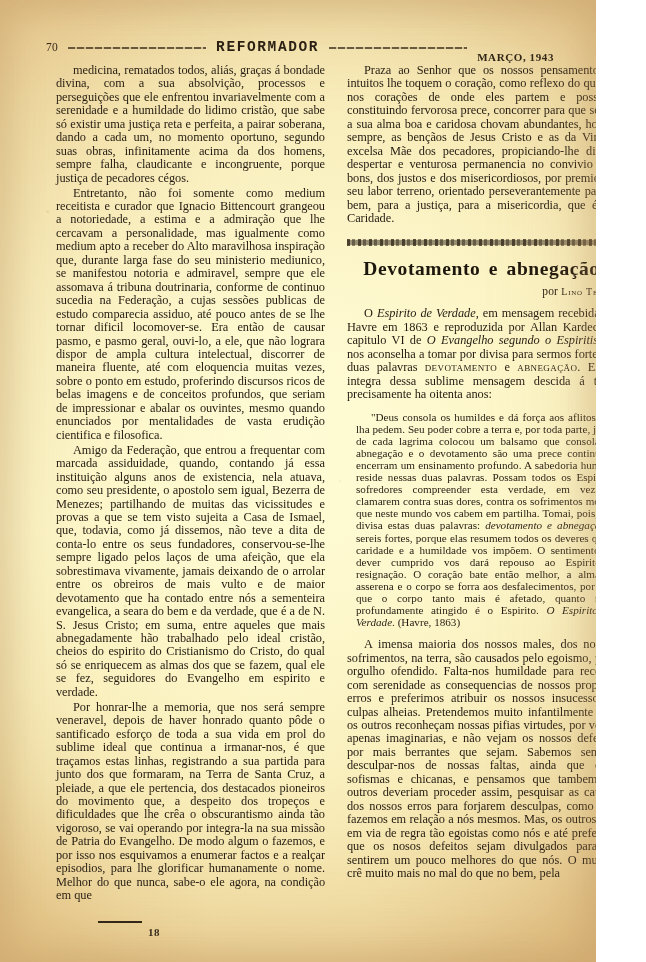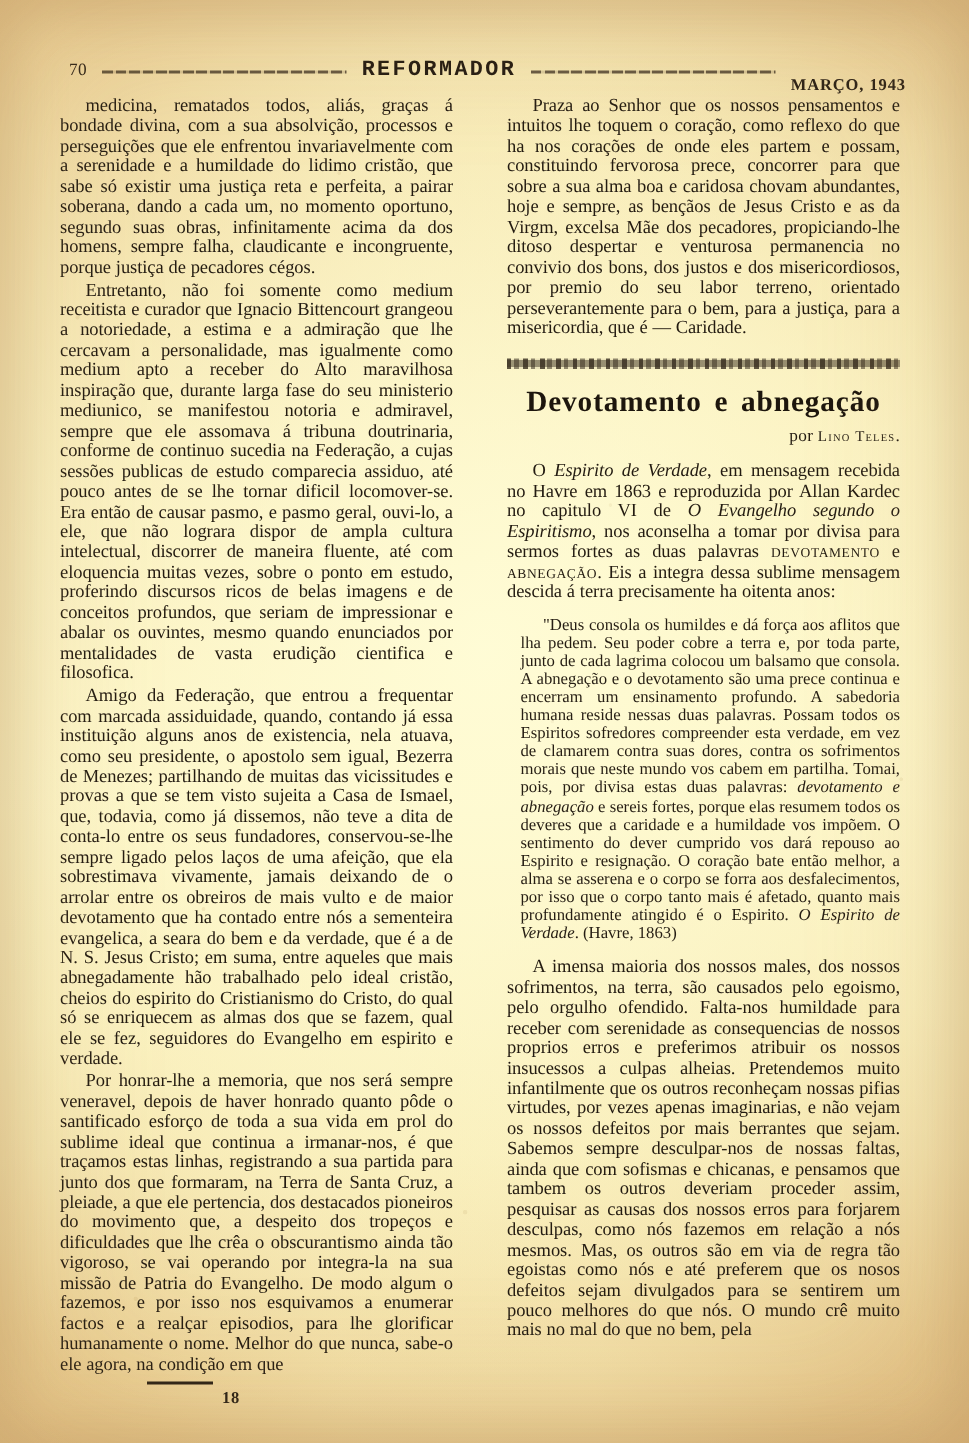--- a/index.html
+++ b/index.html
@@ -2,21 +2,21 @@
 <html><head>
 <meta charset="utf-8">
 <style>
   html, body {
     margin: 0;
     padding: 0;
     background: #ffffff;
   }
   #page {
     position: relative;
-    width: 646px;
+    width: 596px;
     height: 962px;
     overflow: hidden;
     background:
       radial-gradient(ellipse 120% 90% at 50% 45%, rgba(255,252,214,0.95) 0%, rgba(253,246,196,0.55) 42%, rgba(246,229,158,0.18) 66%, rgba(232,200,128,0.05) 82%, rgba(214,172,103,0.0) 100%),
       radial-gradient(ellipse 90% 70% at 12% 8%, rgba(219,176,118,0.55) 0%, rgba(226,191,136,0.25) 38%, rgba(240,219,168,0.0) 70%),
       radial-gradient(ellipse 80% 60% at 95% 3%, rgba(211,166,110,0.45) 0%, rgba(232,201,146,0.18) 45%, rgba(245,228,180,0.0) 75%),
       radial-gradient(ellipse 70% 55% at 4% 96%, rgba(216,174,114,0.45) 0%, rgba(233,203,148,0.16) 45%, rgba(245,228,180,0.0) 78%),
       radial-gradient(ellipse 85% 65% at 97% 97%, rgba(209,163,105,0.5) 0%, rgba(229,195,140,0.2) 42%, rgba(245,228,180,0.0) 76%),
       linear-gradient(180deg, #e9cf98 0%, #f6eab6 10%, #fbf3c4 30%, #fcf6cb 55%, #f7ecb9 80%, #e9cd93 100%),
       #f6ecbb;
@@ -85,24 +85,24 @@
     letter-spacing: 0.6px;
     white-space: nowrap;
     color: #2b2115;
     margin-top: 20px;
   }
 
   
   .columns {
     position: absolute;
     top: 64px;
-    left: 40px;
+    left: 56px;
     width: 560px;
     display: flex;
-    gap: 36px;
+    gap: 22px;
   }
   .col { width: 269px; }
 
   p.body {
     margin: 0 0 0 0;
     font-size: 12.35px;
     line-height: 13.45px;
     text-align: justify;
     text-indent: 17px;
     letter-spacing: -0.05px;

